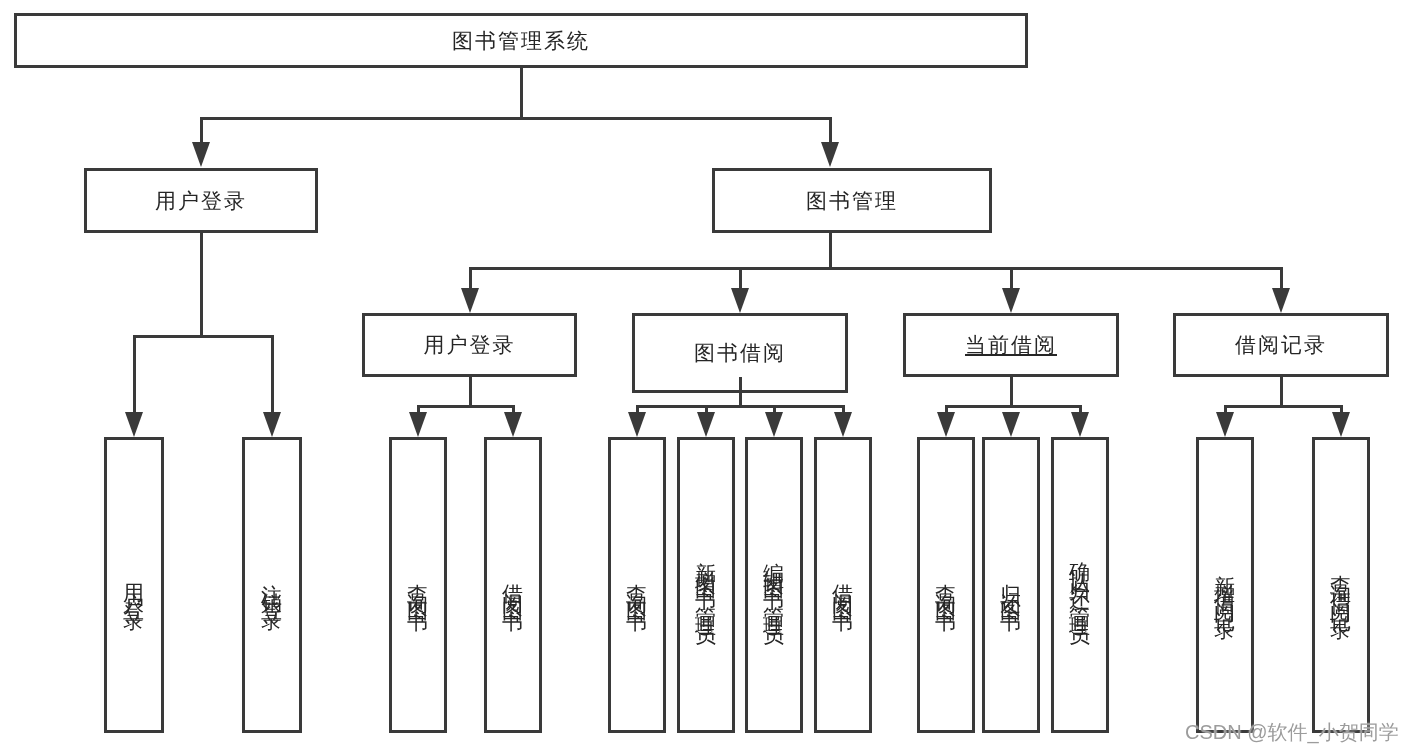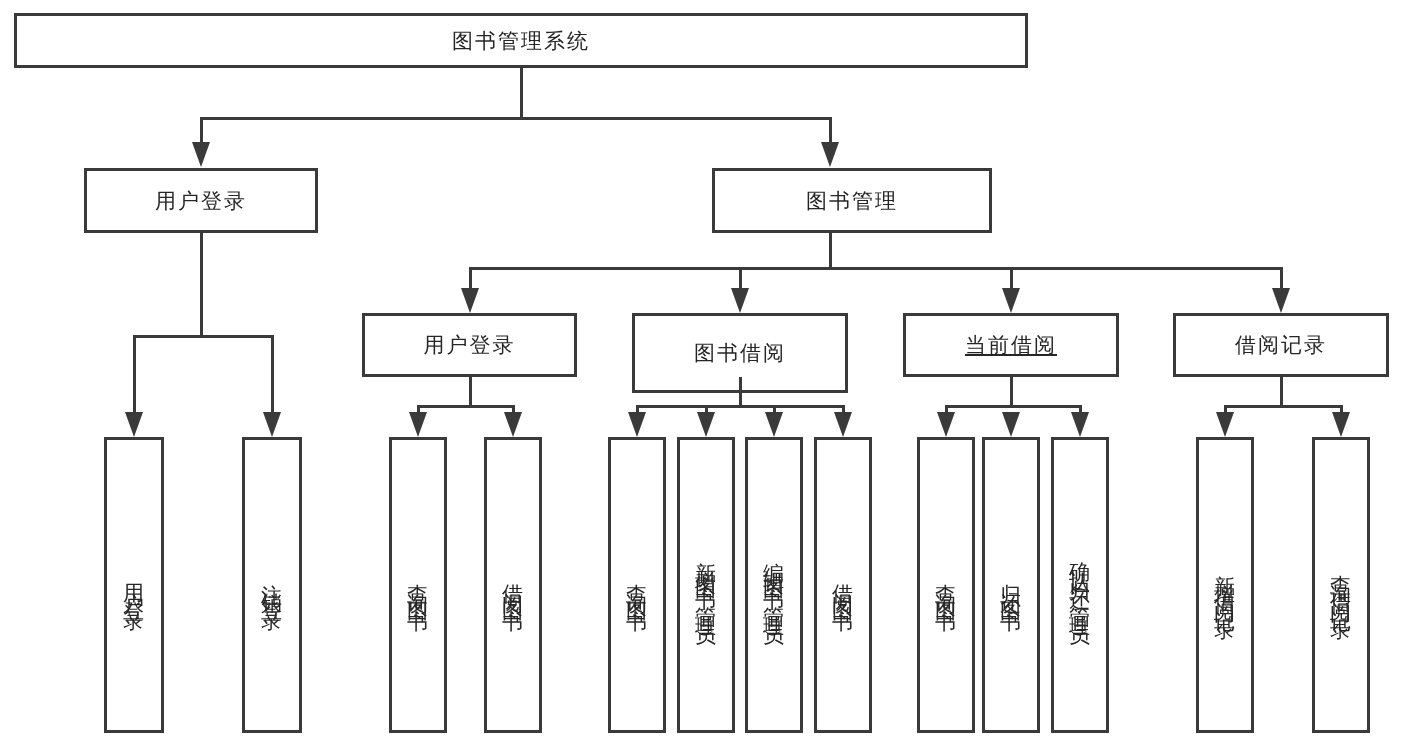--- a/index.html
+++ b/index.html
@@ -174,14 +174,15 @@
   <div class="box leaf" style="left:1051px;top:437px;width:58px;height:296px;">
     <span class="lbl">确认归还（管理员）</span>
   </div>
   <div class="box leaf" style="left:1196px;top:437px;width:58px;height:296px;">
     <span class="lbl">新增借阅记录</span>
   </div>
   <div class="box leaf" style="left:1312px;top:437px;width:58px;height:296px;">
     <span class="lbl">查询借阅记录</span>
   </div>
 
+  <div class="watermark" style="left:1185px;top:719px;">CSDN @软件_小贺同学</div>
 
 </div>
 
 </body></html>

